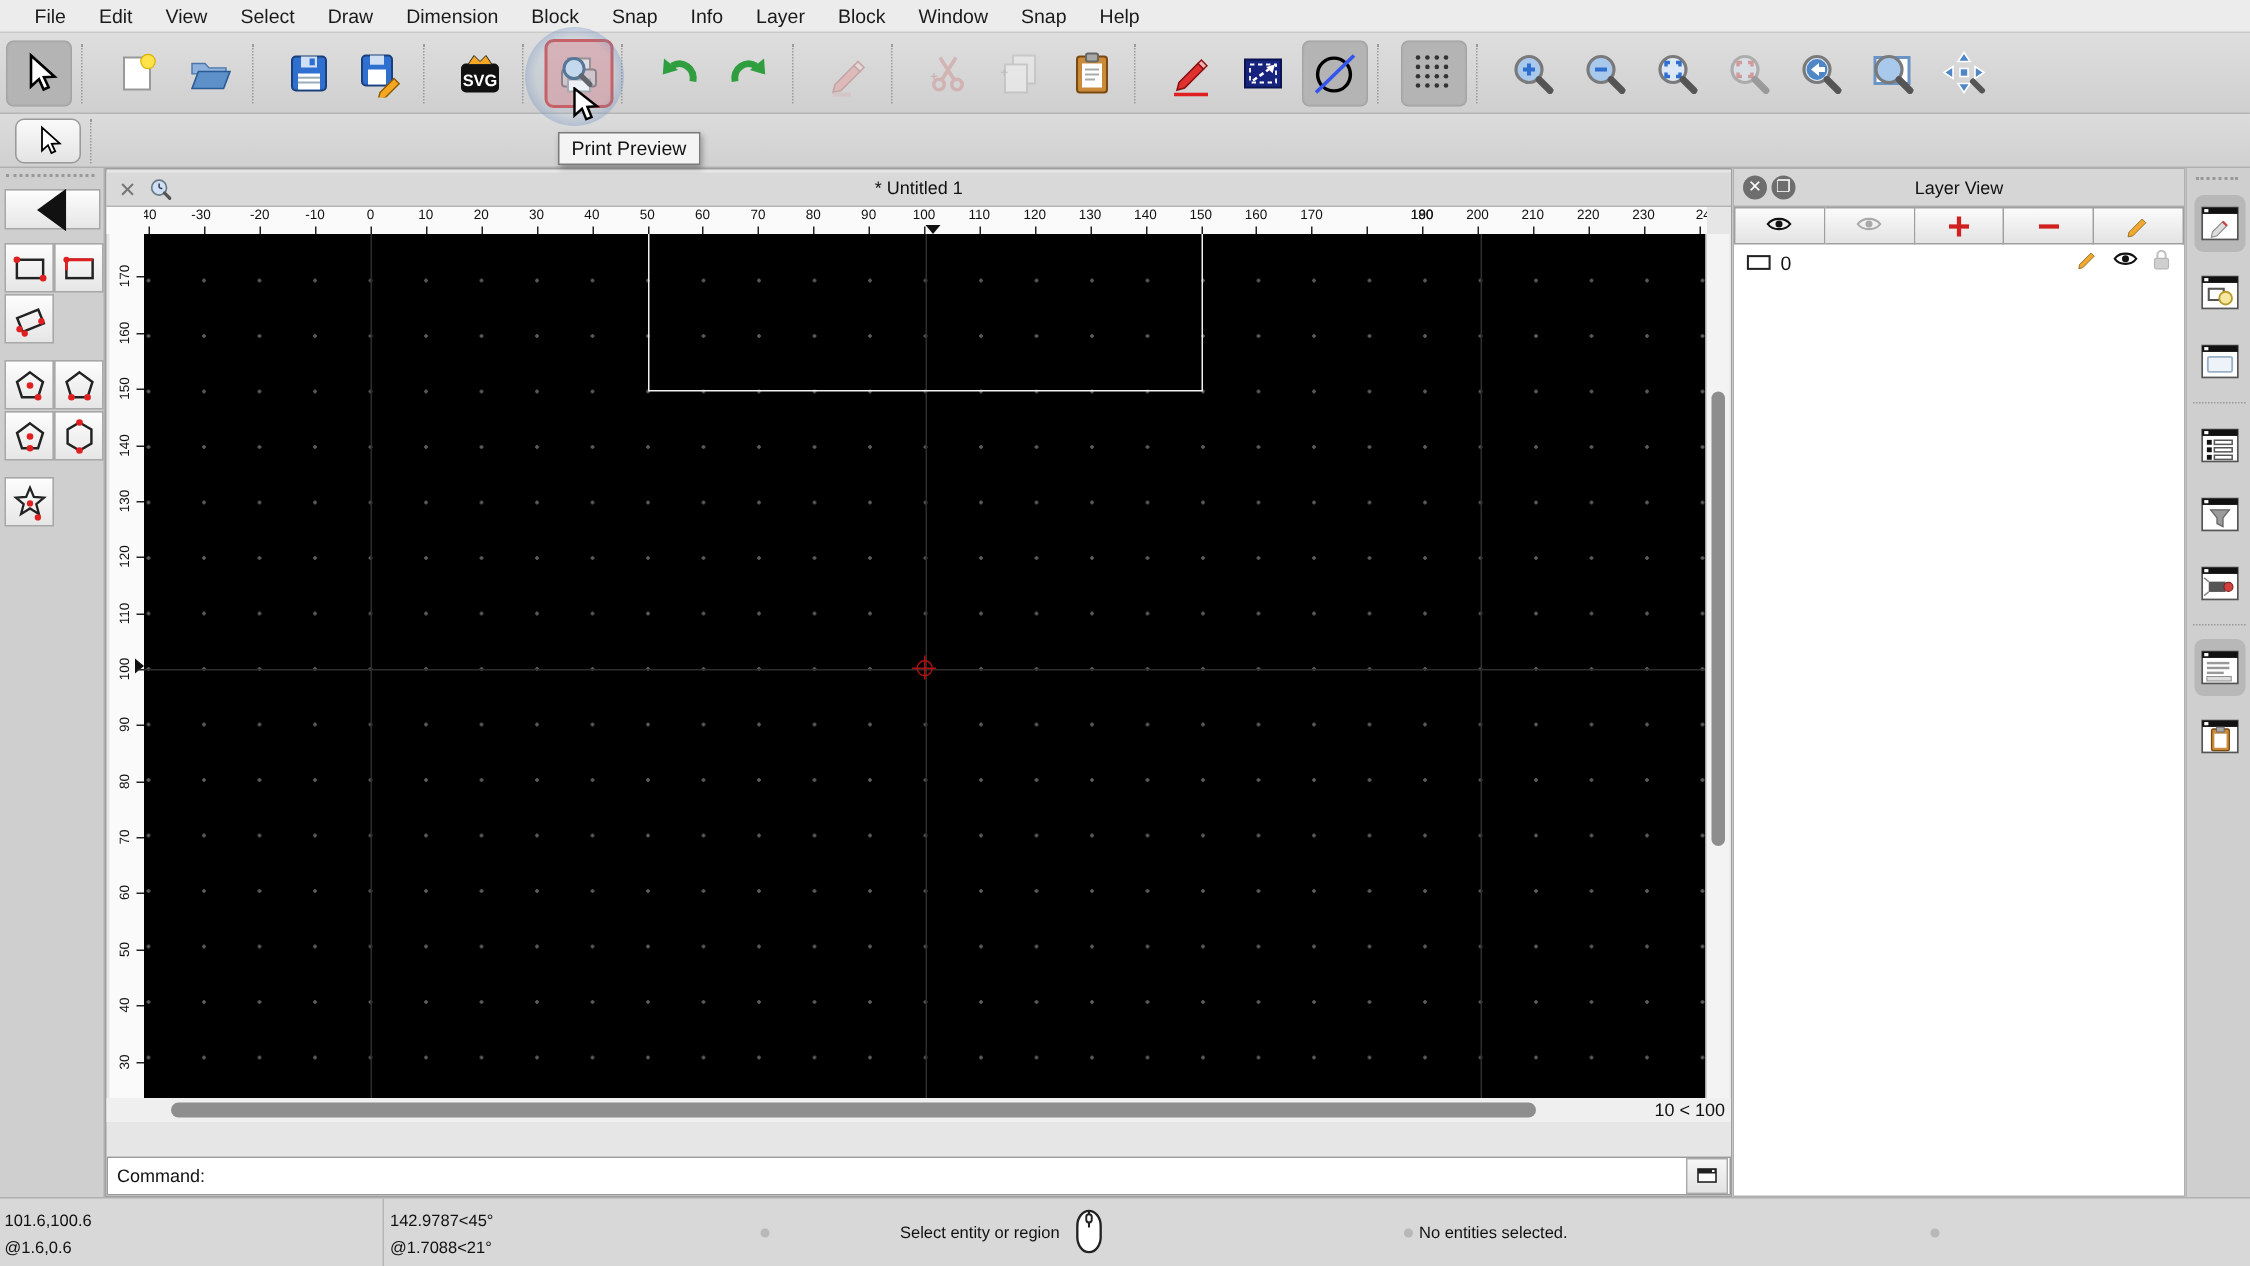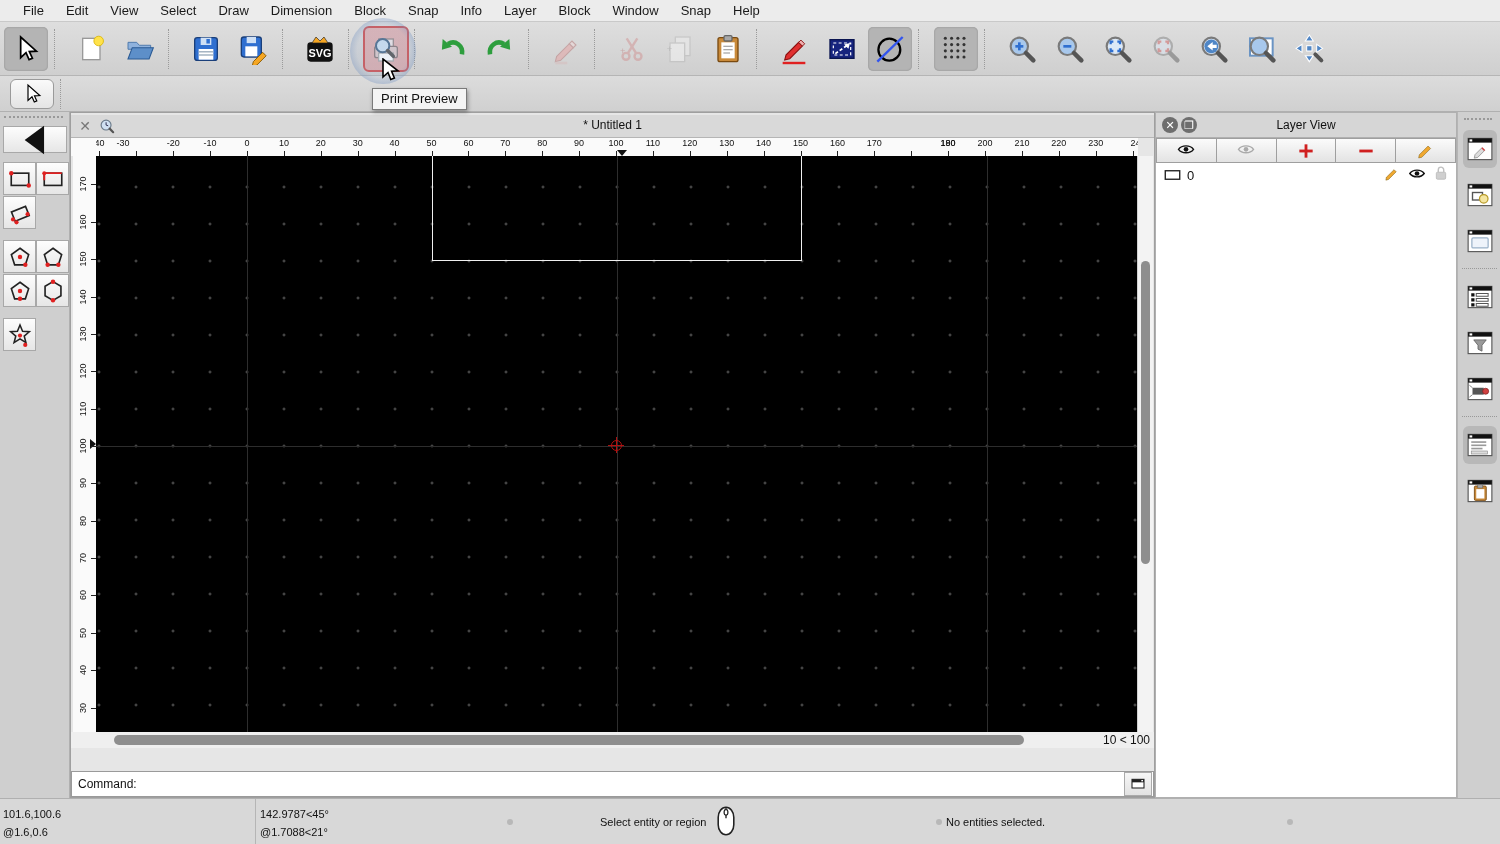--- a/index.html
+++ b/index.html
@@ -436,21 +436,21 @@
           <line x1="15" y1="15" x2="20" y2="20" stroke="#555" stroke-width="3" stroke-linecap="round"></line>
         </svg>
     </div>
     <div id="tab-title">* Untitled 1</div>
   </div>
   <div id="ruler-corner"></div>
   <div id="ruler-top">
       <div id="rt-marker" style="left: 525.535px;"></div>
       <span class="rt-label" style="left: 3.4px;">40</span>
       <div class="rt-tick" style="left: 3.4px;"></div>
-      <span class="rt-label" style="left: 27px;">-30</span>
+      <span class="rt-label" style="left: 38px;">-30</span>
       <div class="rt-tick" style="left: 40.3px;"></div>
       <span class="rt-label" style="left: 77.2px;">-20</span>
       <div class="rt-tick" style="left: 77.2px;"></div>
       <span class="rt-label" style="left: 114.1px;">-10</span>
       <div class="rt-tick" style="left: 114.1px;"></div>
       <span class="rt-label" style="left: 151px;">0</span>
       <div class="rt-tick" style="left: 151px;"></div>
       <span class="rt-label" style="left: 187.9px;">10</span>
       <div class="rt-tick" style="left: 187.9px;"></div>
       <span class="rt-label" style="left: 224.8px;">20</span>

